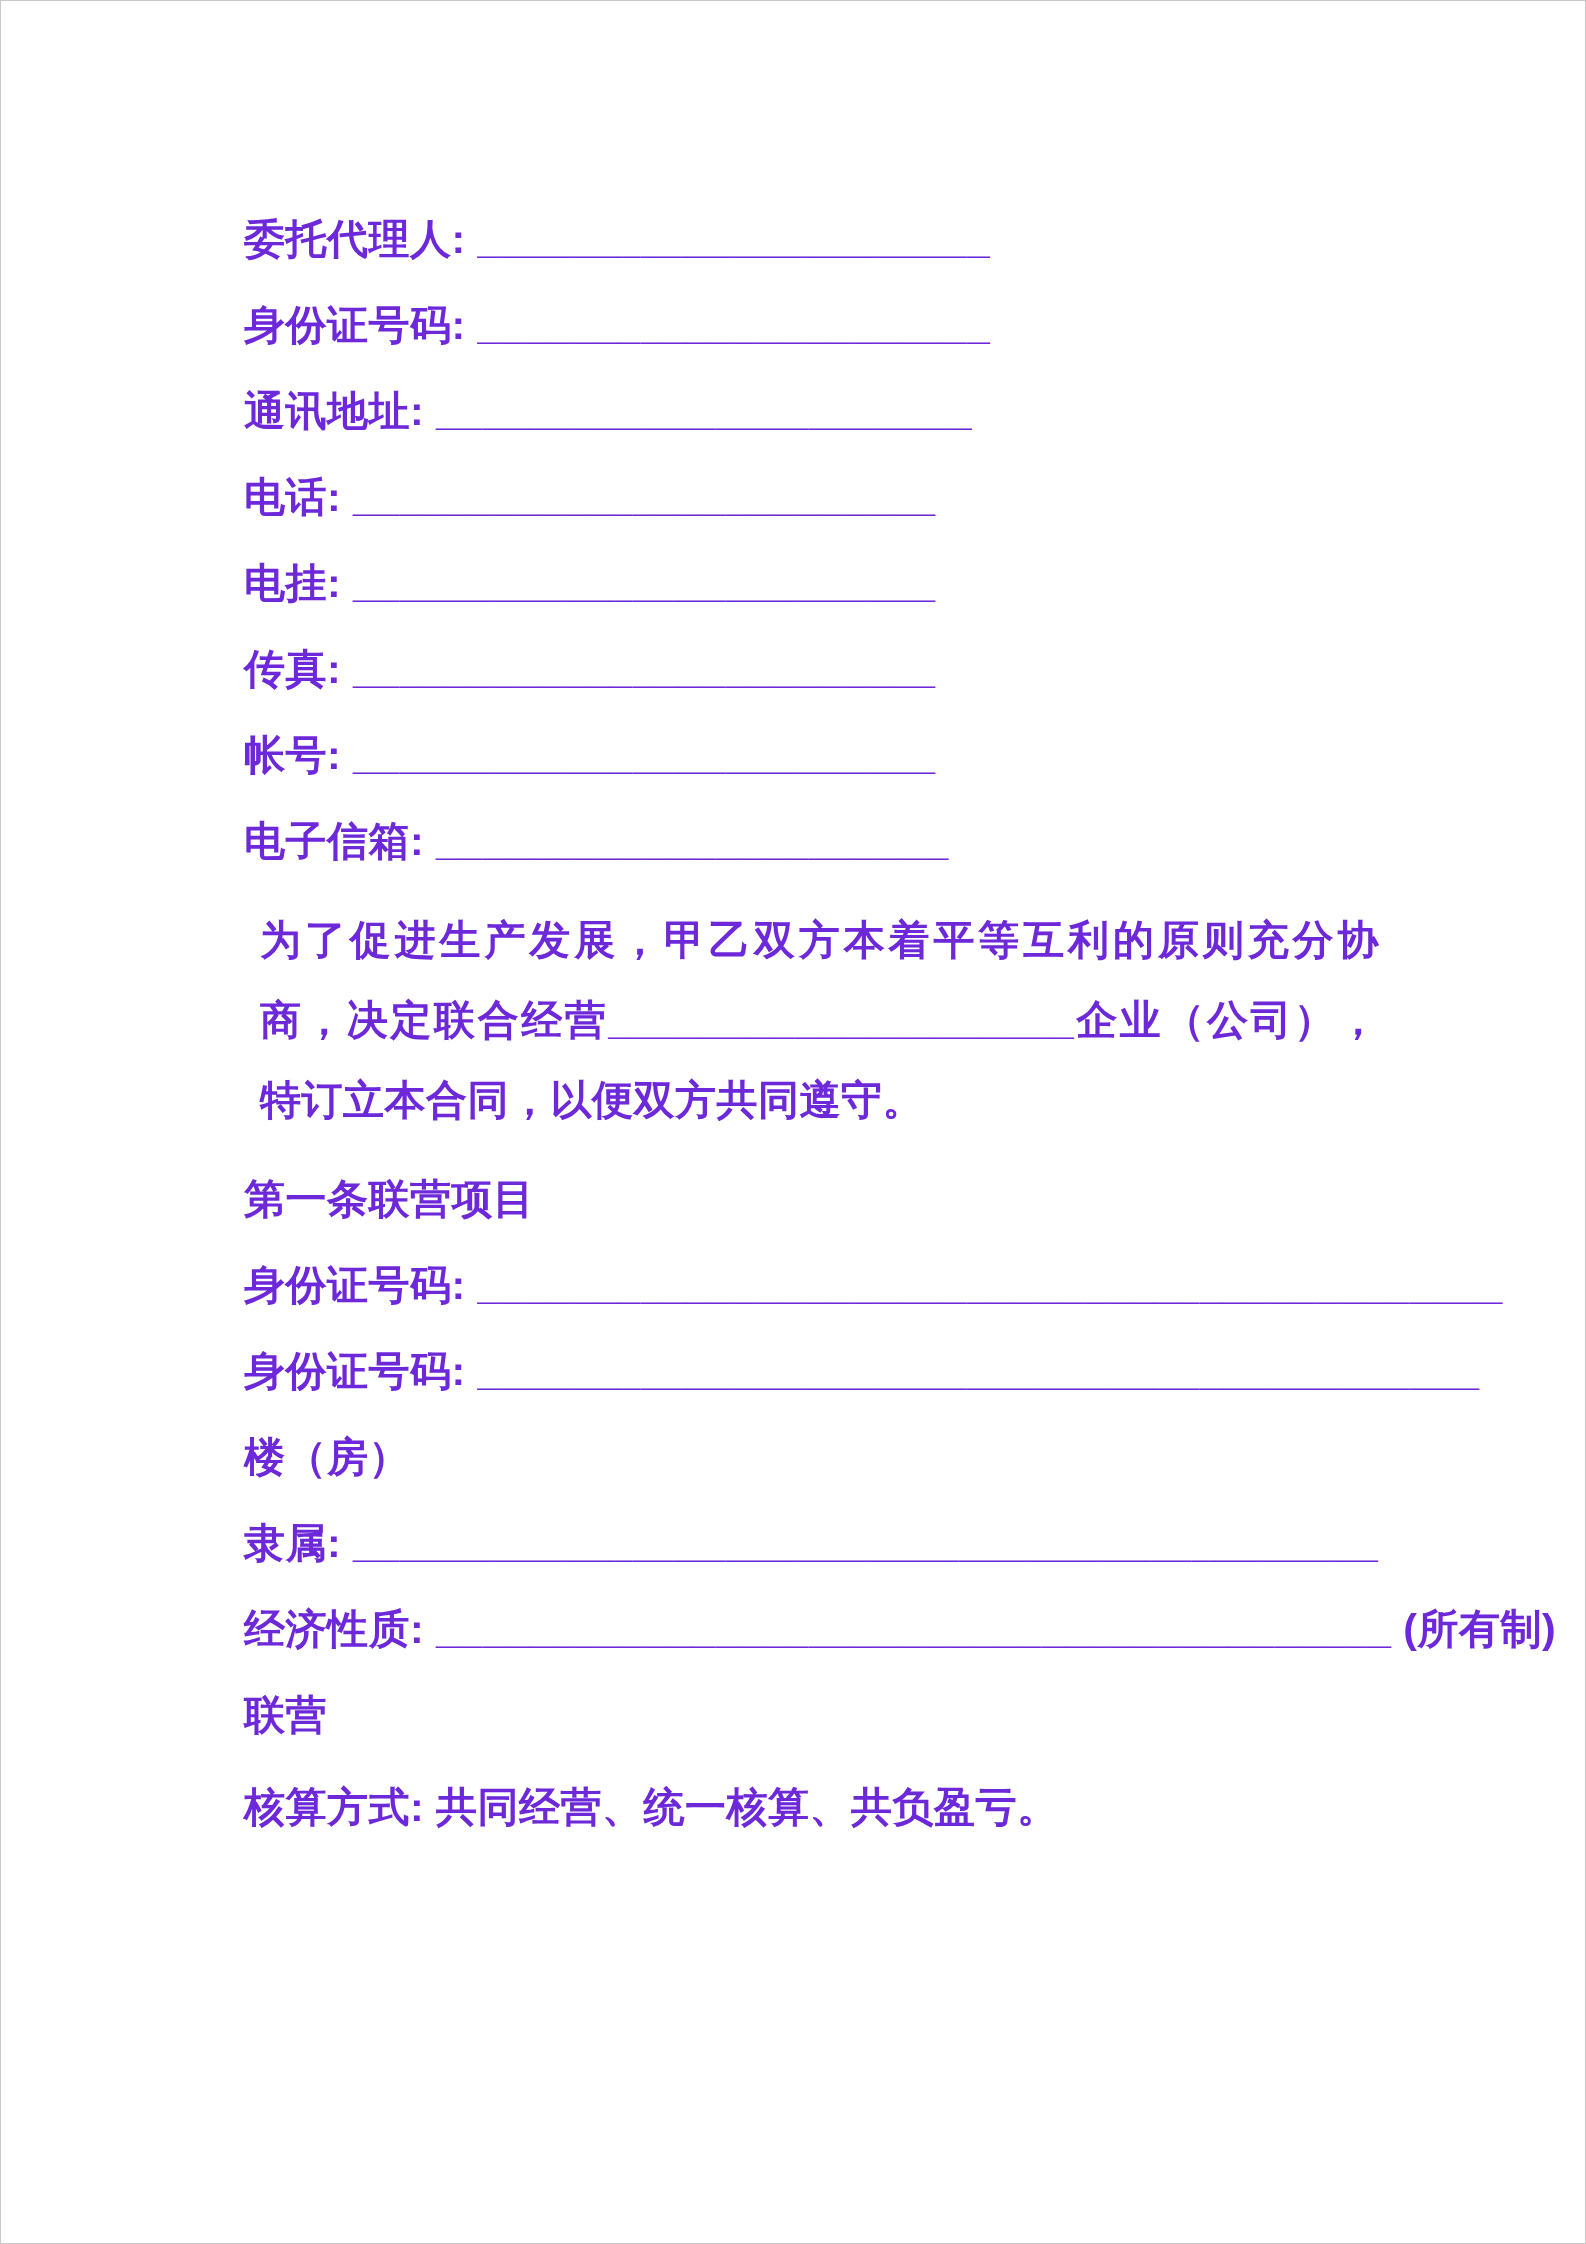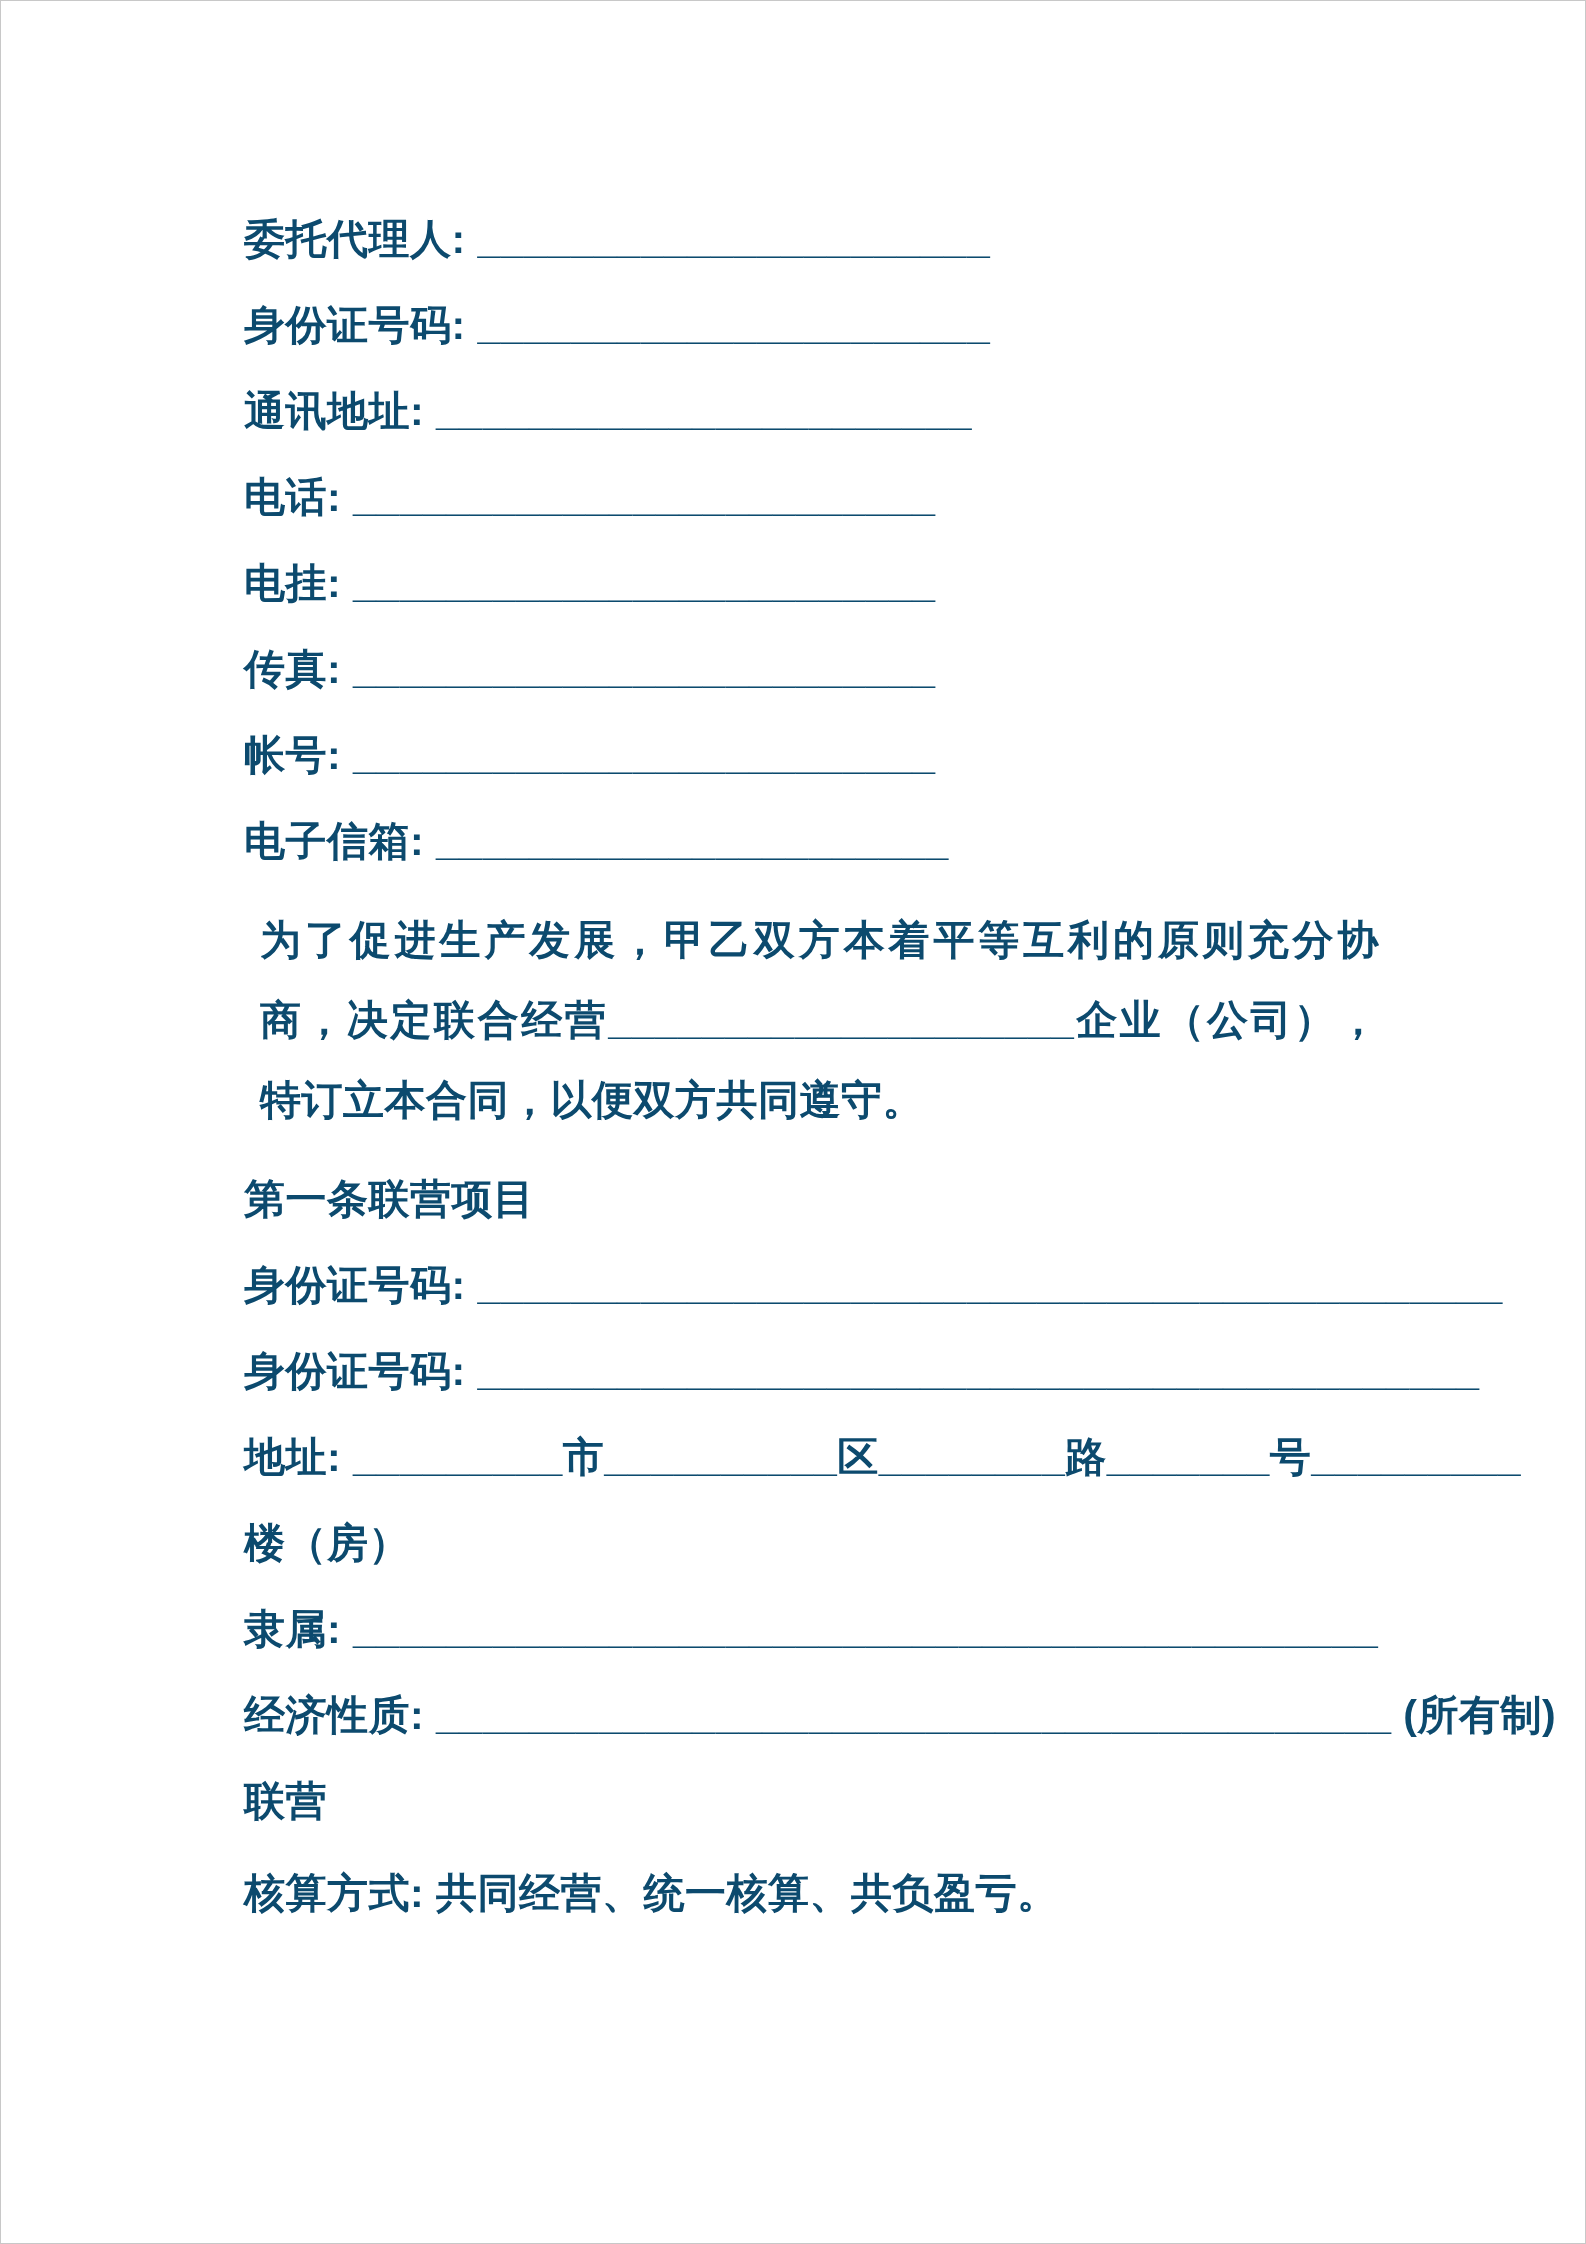--- a/index.html
+++ b/index.html
@@ -10,21 +10,21 @@
   .page {
     position: relative;
     width: 1586px;
     height: 2244px;
     box-sizing: border-box;
     background: #ffffff;
     border: 1px solid #c8c8c8;
     padding: 195px 190px 0 243px;
     font-family: "Liberation Sans", sans-serif;
     font-weight: 700;
-    color: #0c4a6e;
+    color: #6d28d9;
     font-size: 41px;
     overflow: hidden;
   }
   .doc-line {
     margin: 0;
     line-height: 86px;
     white-space: nowrap;
     letter-spacing: 0.5px;
   }
   .doc-paragraph {
@@ -53,21 +53,20 @@
   <p class="doc-line">传真: _________________________</p>
   <p class="doc-line">帐号: _________________________</p>
   <p class="doc-line">电子信箱: ______________________</p>
 
   <p class="doc-paragraph">为了促进生产发展，甲乙双方本着平等互利的原则充分协商，决定联合经营____________________企业（公司），特订立本合同，以便双方共同遵守。</p>
 
   <p class="doc-heading">第一条联营项目</p>
 
   <p class="doc-line">身份证号码: ____________________________________________</p>
   <p class="doc-line">身份证号码: ___________________________________________</p>
-  <p class="doc-line">地址: _________市__________区________路_______号_________</p>
   <p class="doc-line">楼（房）</p>
   <p class="doc-line">隶属: ____________________________________________</p>
   <p class="doc-line">经济性质: _________________________________________ (所有制)</p>
   <p class="doc-line">联营</p>
   <div class="spacer-sm"></div>
   <p class="doc-line">核算方式: 共同经营、统一核算、共负盈亏。</p>
 
 </div>
 
 </body></html>

